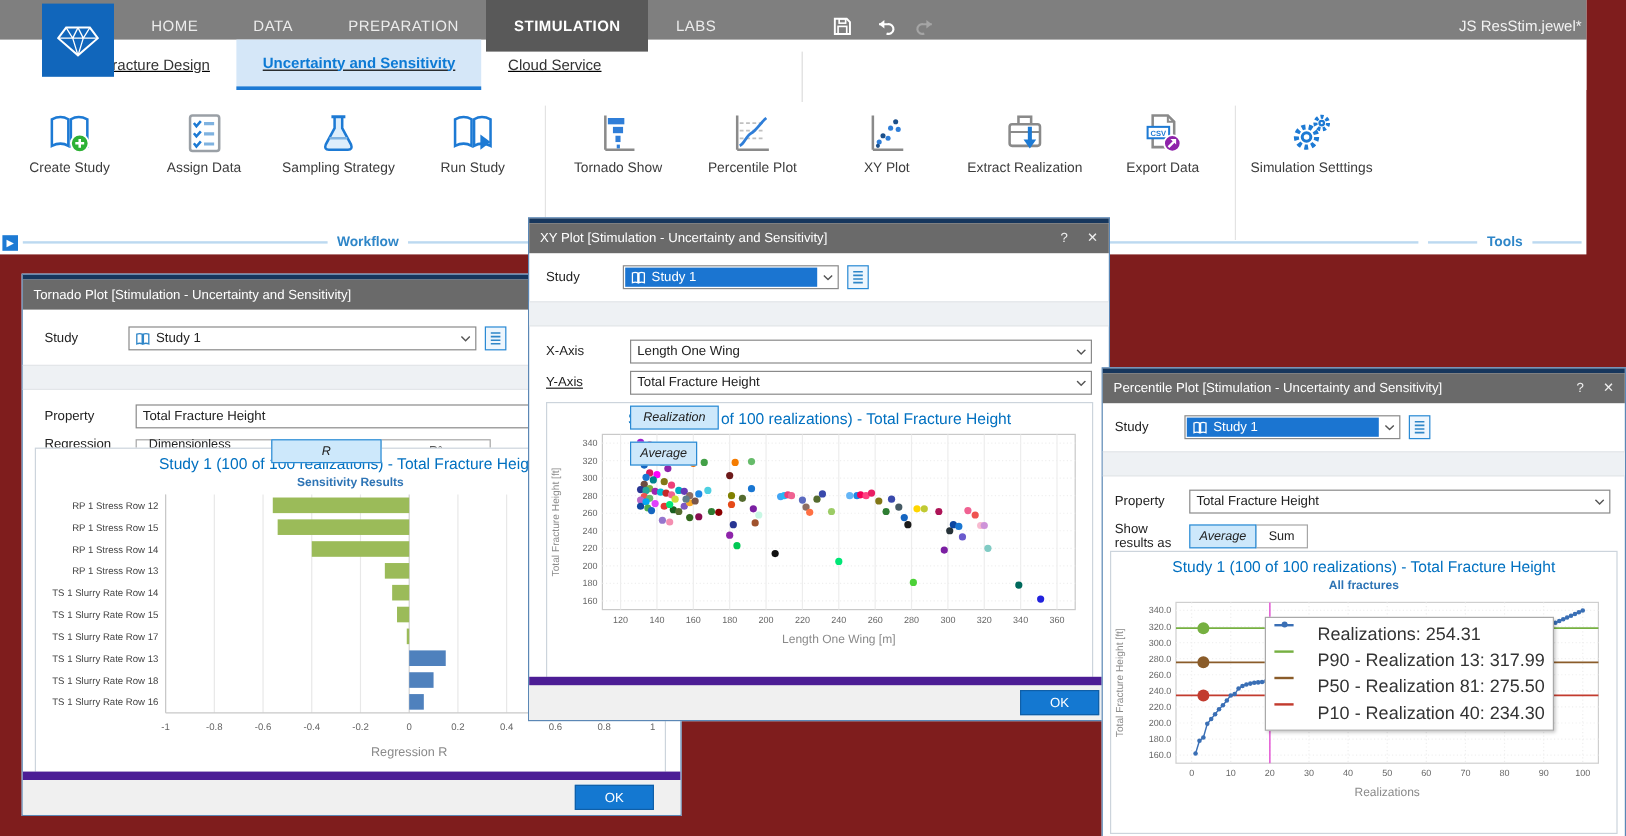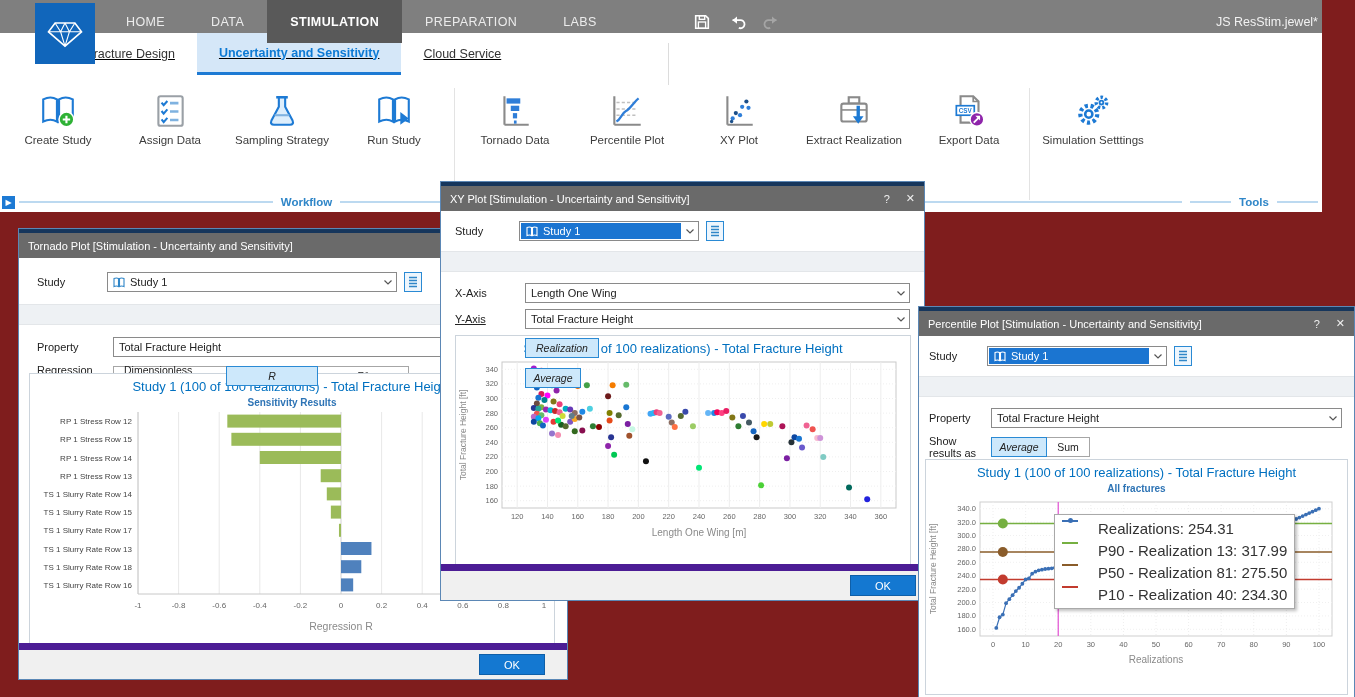--- a/index.html
+++ b/index.html
@@ -73,22 +73,22 @@
 </head>
 <body>
 
 <div class="stage">
 
   <div class="apptop">
     <div class="gbar">
       <div class="tabs">
         <div class="tab">HOME</div>
         <div class="tab">DATA</div>
+        <div class="tab">PREPARATION</div>
         <div class="tab active">STIMULATION</div>
-        <div class="tab">PREPARATION</div>
         <div class="tab">LABS</div>
       </div>
       <div class="qicons">
         <div class="qico">
           <svg width="18" height="18" viewBox="0 0 20 20">
               <path d="M3 3 h11 l3 3 v11 h-14 z" fill="none" stroke="#fff" stroke-width="1.8"></path>
               <rect x="6" y="10" width="8" height="7" fill="none" stroke="#fff" stroke-width="1.5"></rect>
               <rect x="7" y="3" width="6" height="4" fill="none" stroke="#fff" stroke-width="1.5"></rect>
             </svg>
         </div>
@@ -170,21 +170,21 @@
       <div class="rbtn">
         <div class="ricon">
           <svg width="38" height="38" viewBox="0 0 36 36">
               <path d="M8 4 V31 M8 31 H31" fill="none" stroke="#8a8a8a" stroke-width="2"></path>
               <rect x="10" y="6" width="13" height="5" fill="#2f7ed8"></rect>
               <rect x="14" y="13" width="8" height="5" fill="#2f7ed8"></rect>
               <rect x="16" y="20" width="4" height="5" fill="#2f7ed8"></rect>
               <rect x="17" y="27" width="2.5" height="3" fill="#2f7ed8"></rect>
             </svg>
         </div>
-        <div class="rlabel">Tornado Data</div>
+        <div class="rlabel">Tornado Show</div>
       </div>
       <div class="rbtn">
         <div class="ricon">
           <svg width="38" height="38" viewBox="0 0 36 36">
               <path d="M6 4 V31 M6 31 H31" fill="none" stroke="#8a8a8a" stroke-width="2"></path>
               <path d="M8 10 h20 M8 16 h20 M8 22 h20" stroke="#c0c0c0" stroke-width="1.4" stroke-dasharray="3 2"></path>
               <path d="M8 28 C12 26 13 20 17 18 S25 9 29 6" fill="none" stroke="#2f7ed8" stroke-width="2.2"></path>
             </svg>
         </div>
         <div class="rlabel">Percentile Plot</div>

